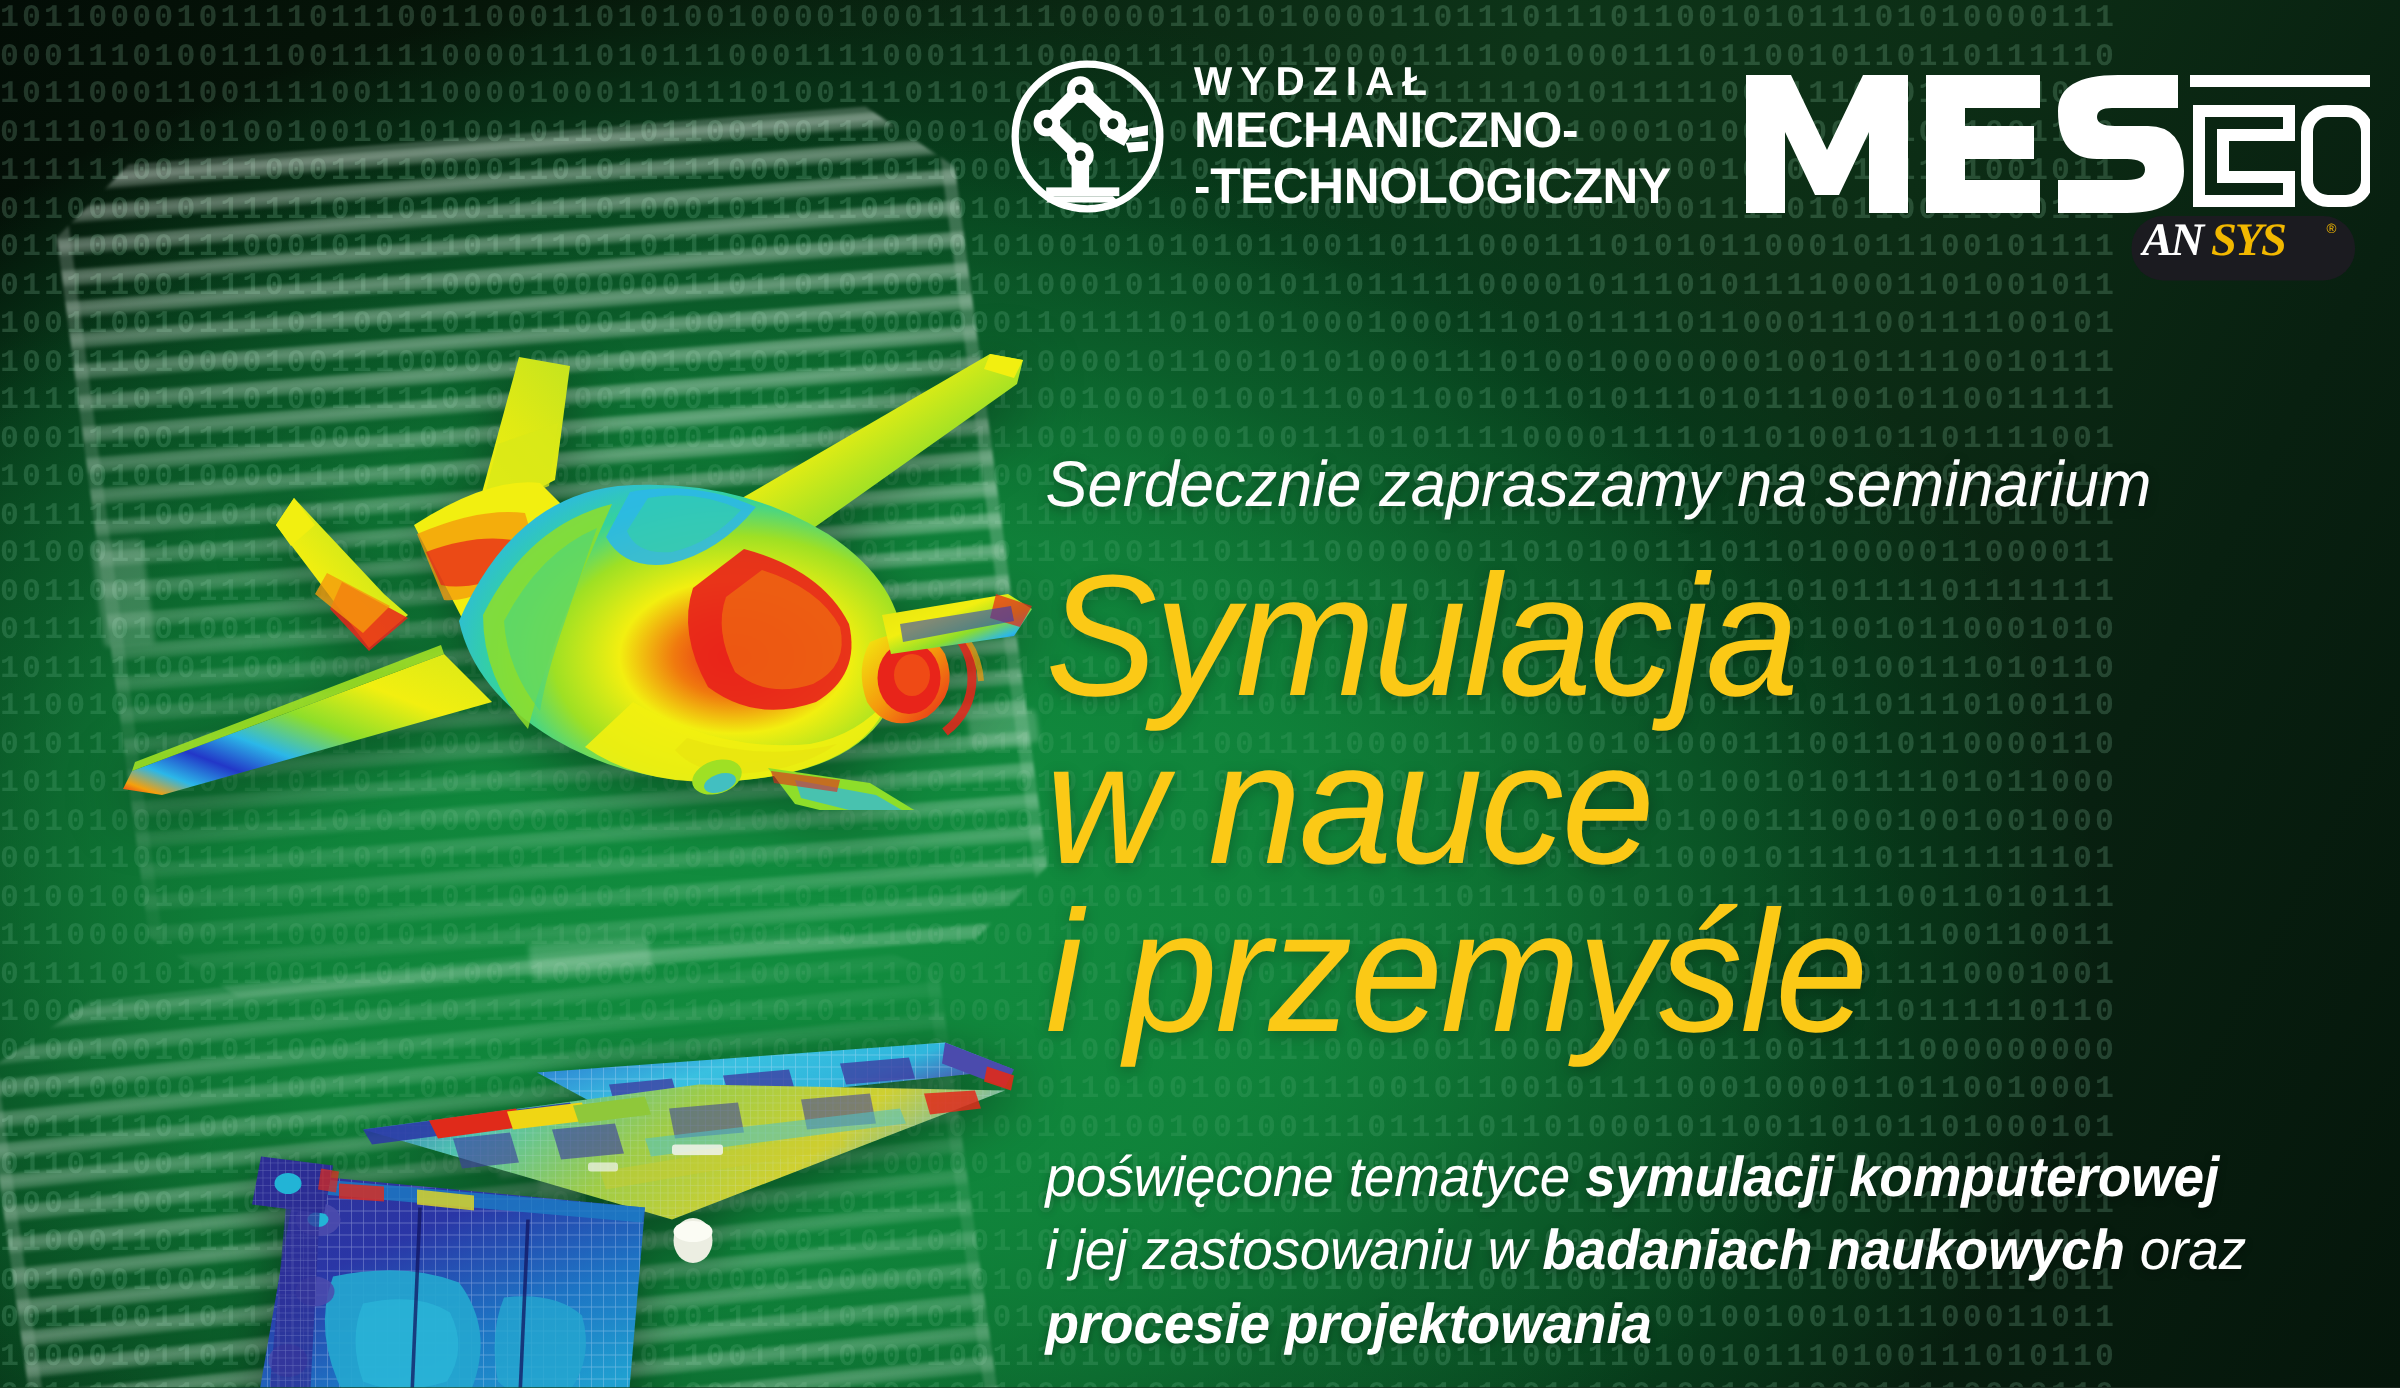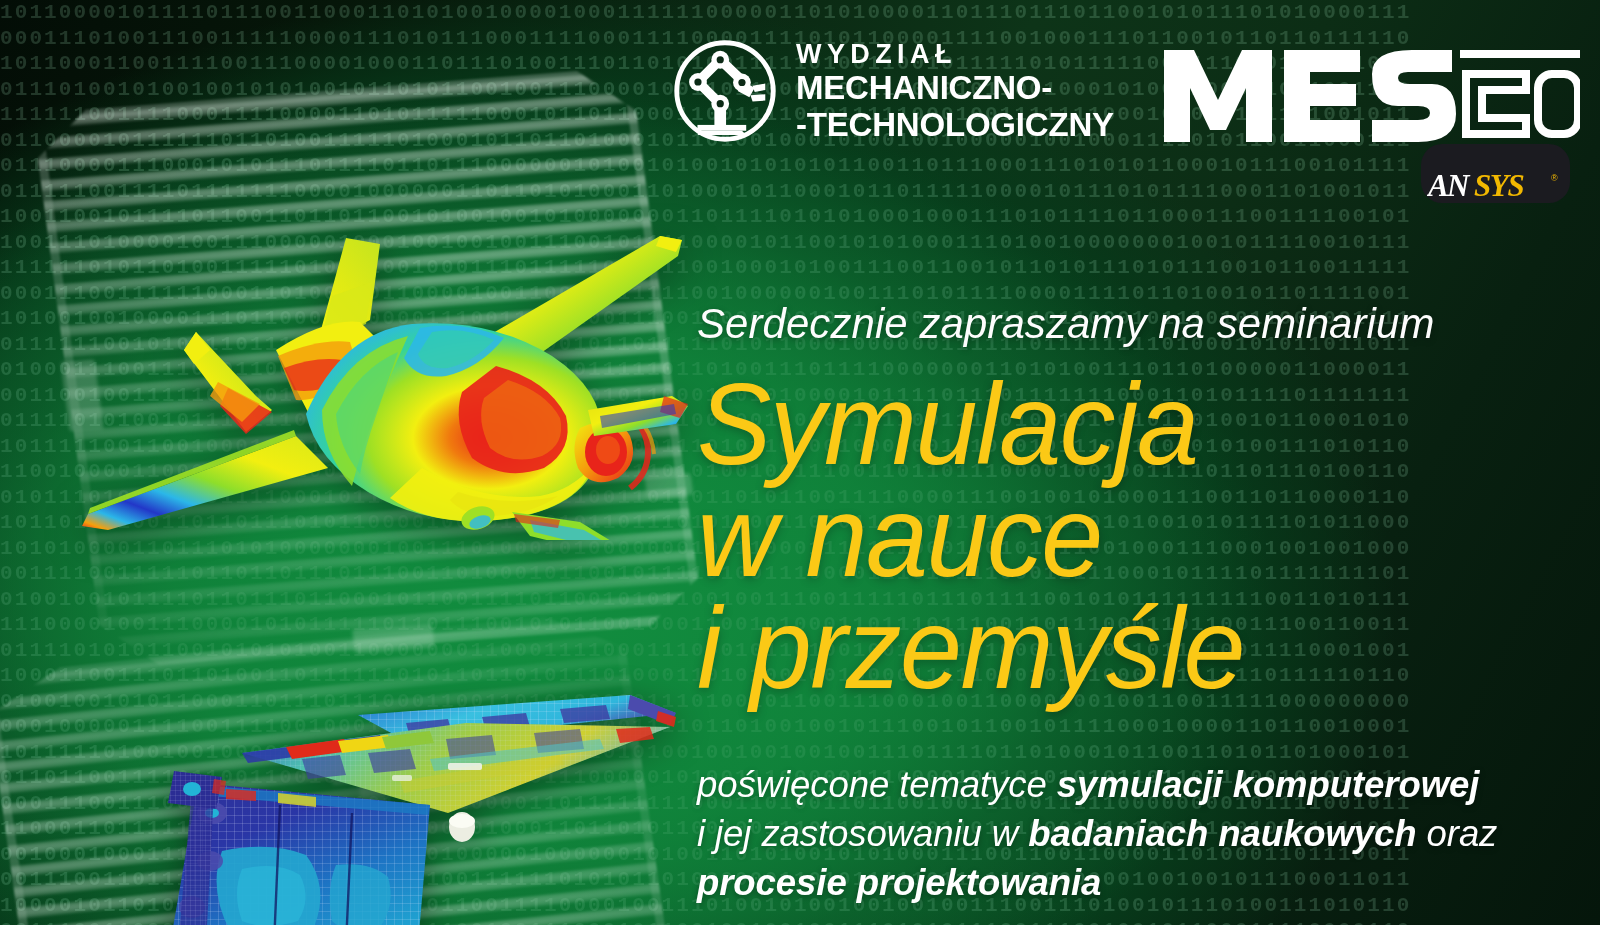--- a/index.html
+++ b/index.html
@@ -114,23 +114,23 @@
   }
   #wmt-words .l4{
     font-size:19.6px; font-weight:700; letter-spacing:.35px;
     line-height:26px; white-space:nowrap; margin-top:1px;
   }
 
   #mesco-logo{ position:absolute; left:1160px; top:44px; width:420px; height:150px; }
   #mesco-svg{ position:absolute; left:0; top:0; }
   #ansys-logo{
     position:absolute; left:261px; top:100px;
-    width:149px; height:59px;
+    width:149px; height:43px;
     background:#1b1b20;
-    display:flex; align-items:flex-end; justify-content:center;border-radius:21px;
+    display:flex; align-items:flex-start; justify-content:center;border-radius:21px;
   }
   #ansys-svg{ display:block; }
 
   
   #copy{ position:absolute; left:697px; top:296px; width:890px;font-style:italic; }
 
   #kicker{
     color:#fdfdfd; font-size:43px; font-weight:400;
     letter-spacing:.1px; line-height:54px; white-space:nowrap;
     transform:scaleX(.975); transform-origin:left center;

